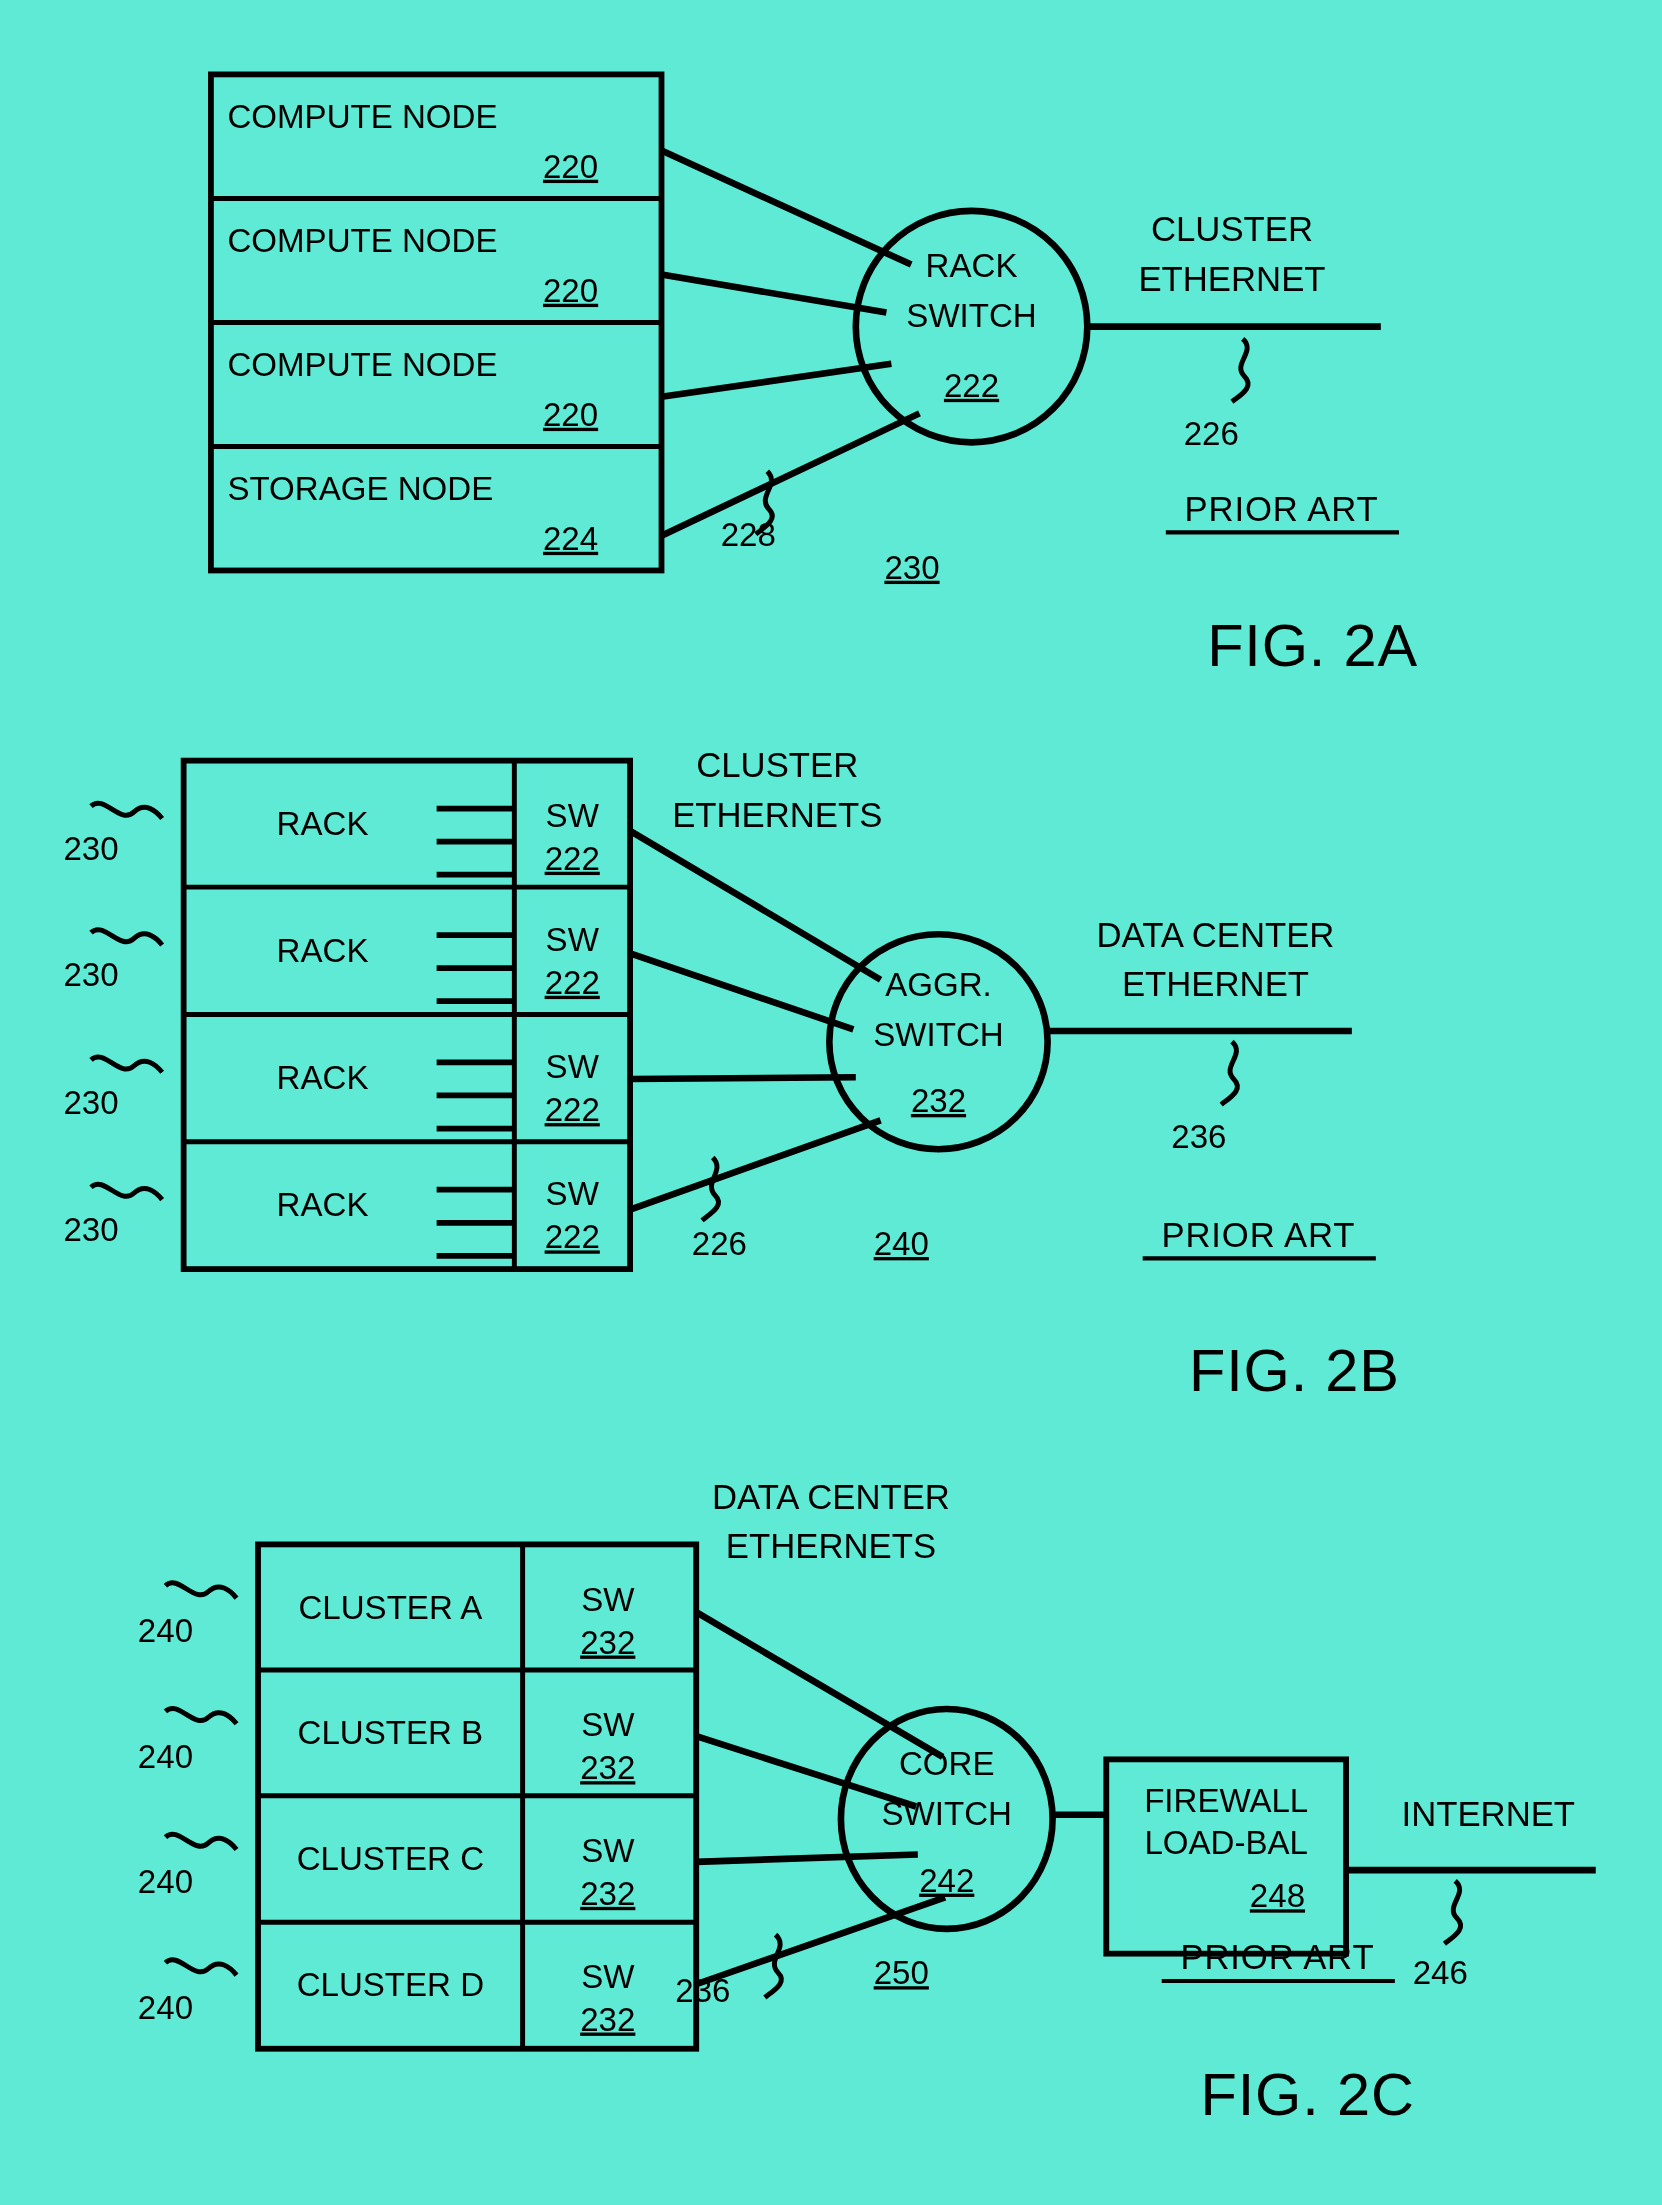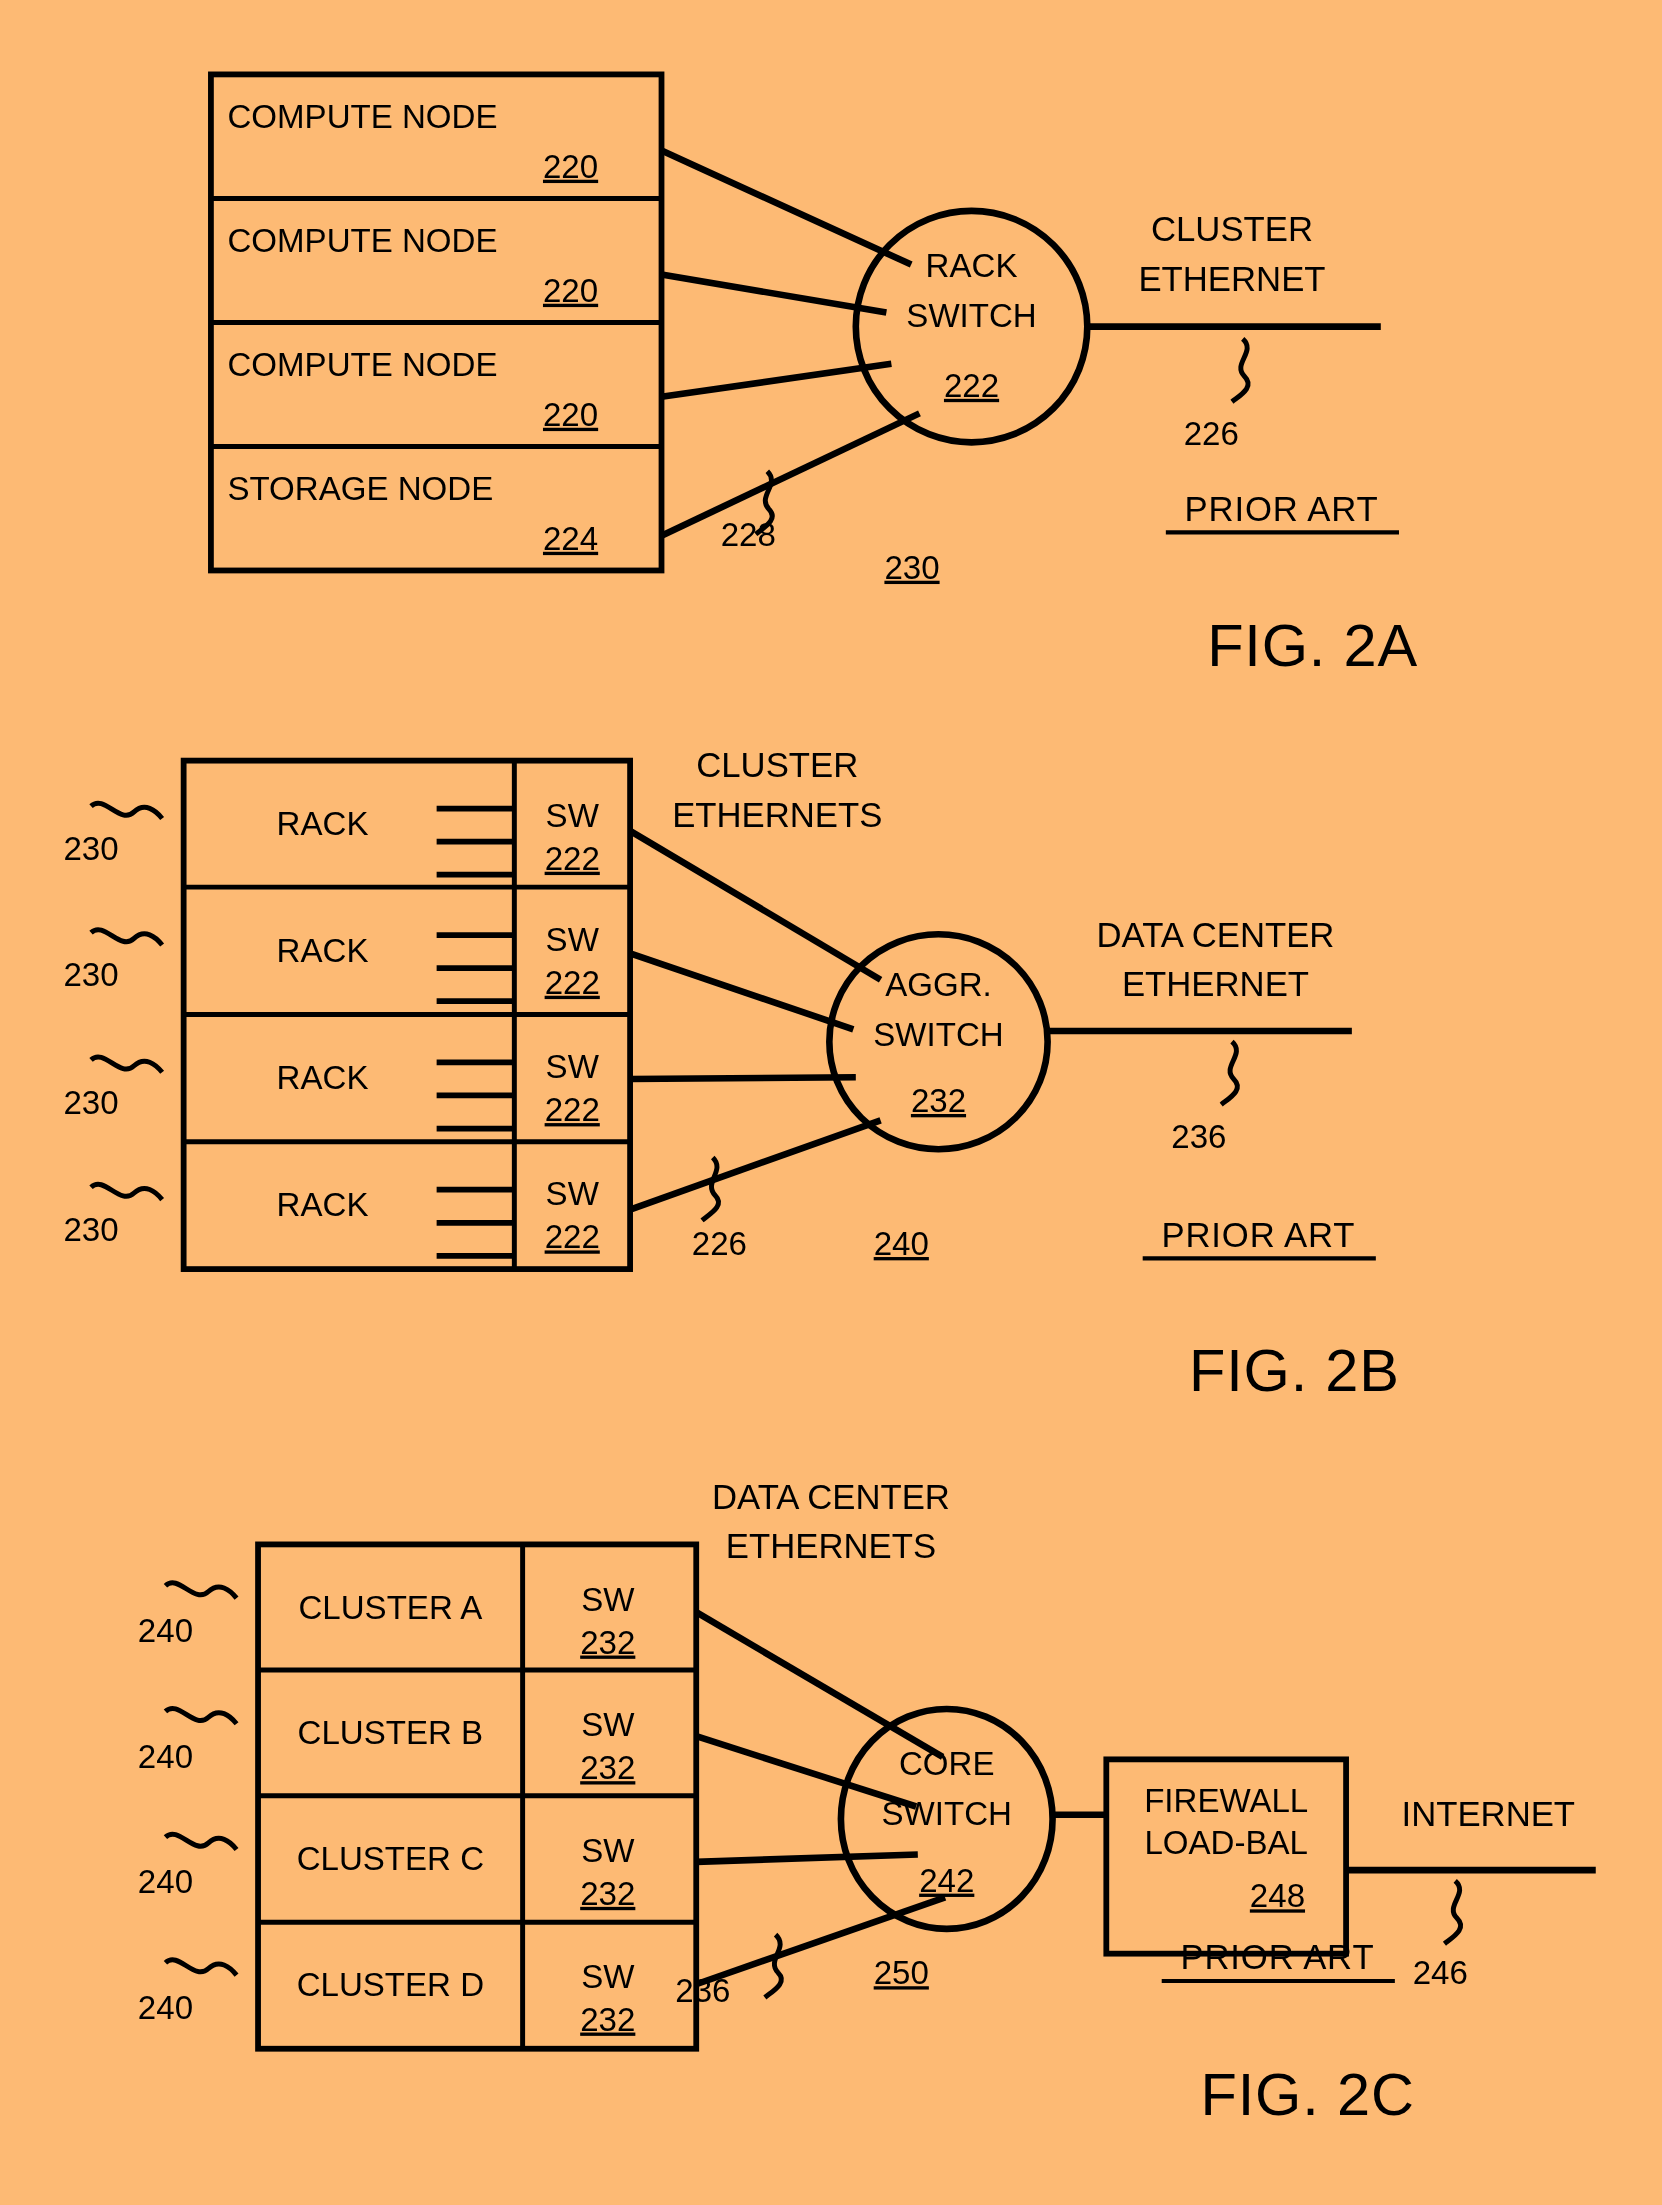--- a/index.html
+++ b/index.html
@@ -10,21 +10,21 @@
   body {
     width: 1662px;
     height: 2205px;
     font-family: "Liberation Sans", sans-serif;
     overflow: hidden;
   }
   #sheet {
     position: relative;
     width: 1662px;
     height: 2205px;
-    background: #fdba74;
+    background: #5eead4;
   }
   svg.figure {
     display: block;
     position: absolute;
     left: 0;
     top: 0;
     width: 1662px;
     height: 2205px;
   }
   svg text {

